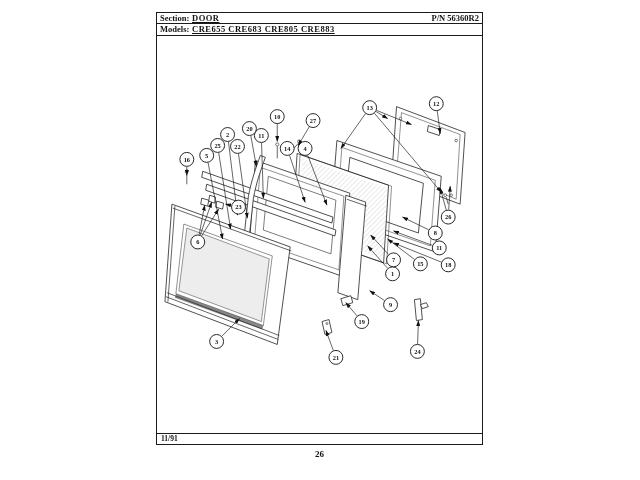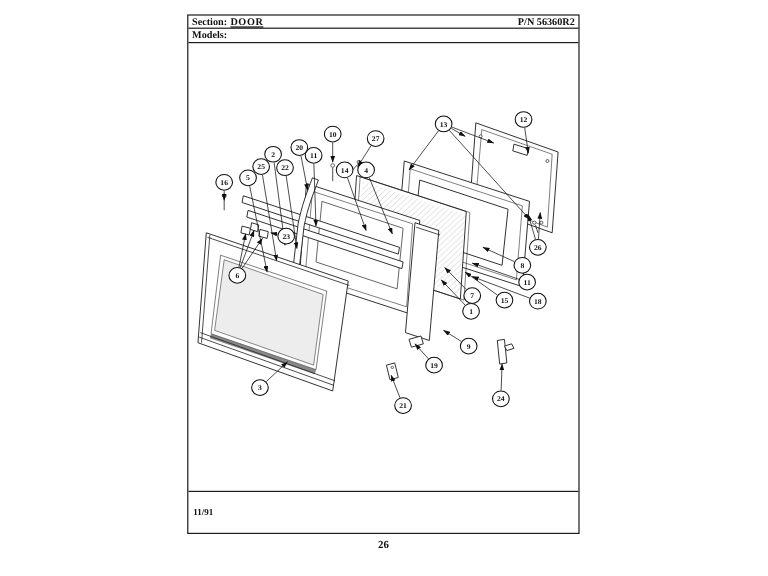--- a/index.html
+++ b/index.html
@@ -22,21 +22,21 @@
     font-size:8.5px;font-weight:bold;line-height:10px;white-space:nowrap;
   }
   .hdr-label{width:32px;flex:0 0 auto;}
   .hdr-value{letter-spacing:.5px;text-decoration:underline;}
   .hdr-pn{margin-left:auto;text-align:center;}
   .models-row{height:11px;line-height:11px;align-items:flex-end;}
   .drawing-area{flex:1 1 auto;position:relative;overflow:hidden;}
   .drawing-area svg{display:block;width:100%;height:100%;}
   .ftr-row{
     border-top:1px solid #1b1b1b;height:10px;flex:0 0 auto;
-    font-size:7.5px;font-weight:bold;line-height:10px;padding:12px 4px;
+    font-size:7.5px;font-weight:bold;line-height:10px;padding:0 4px;
   }
   .page-number{
     position:absolute;left:156px;top:449px;width:327px;
     text-align:center;font-size:9px;font-weight:bold;
   }
   .ln{stroke:#222;stroke-width:.7;fill:none;}
   .panel{fill:#fff;stroke:#222;stroke-width:.8;stroke-linejoin:round;}
   .edge{fill:none;stroke:#222;stroke-width:.5;stroke-linejoin:round;}
   .dark{fill:#555;stroke:none;}
   .dot{fill:#fff;stroke:#222;stroke-width:.6;}
@@ -51,20 +51,21 @@
 <div class="sheet">
 
   <div class="hdr-row">
     <span class="hdr-label">Section:</span>
     <span class="hdr-value">DOOR</span>
     <span class="hdr-pn">P/N 56360R2</span>
   </div>
 
   <div class="hdr-row models-row">
     <span class="hdr-label">Models:</span>
+    <span class="hdr-value">CRE655  CRE683  CRE805  CRE883</span>
   </div>
 
   <div class="drawing-area">
     <svg id="diagram" viewBox="156 33 327 399" preserveAspectRatio="none">
       <defs>
         <marker id="arw" markerWidth="6" markerHeight="4" refX="5.5" refY="2" orient="auto" markerUnits="userSpaceOnUse">
           <path d="M0,0 L6,2 L0,4 Z" fill="#111"></path>
         </marker>
         <pattern id="ghatch" patternUnits="userSpaceOnUse" width="5" height="5">
           <path d="M0,5 L5,0" stroke="#8a8a8a" stroke-width="0.45" fill="none"></path>

